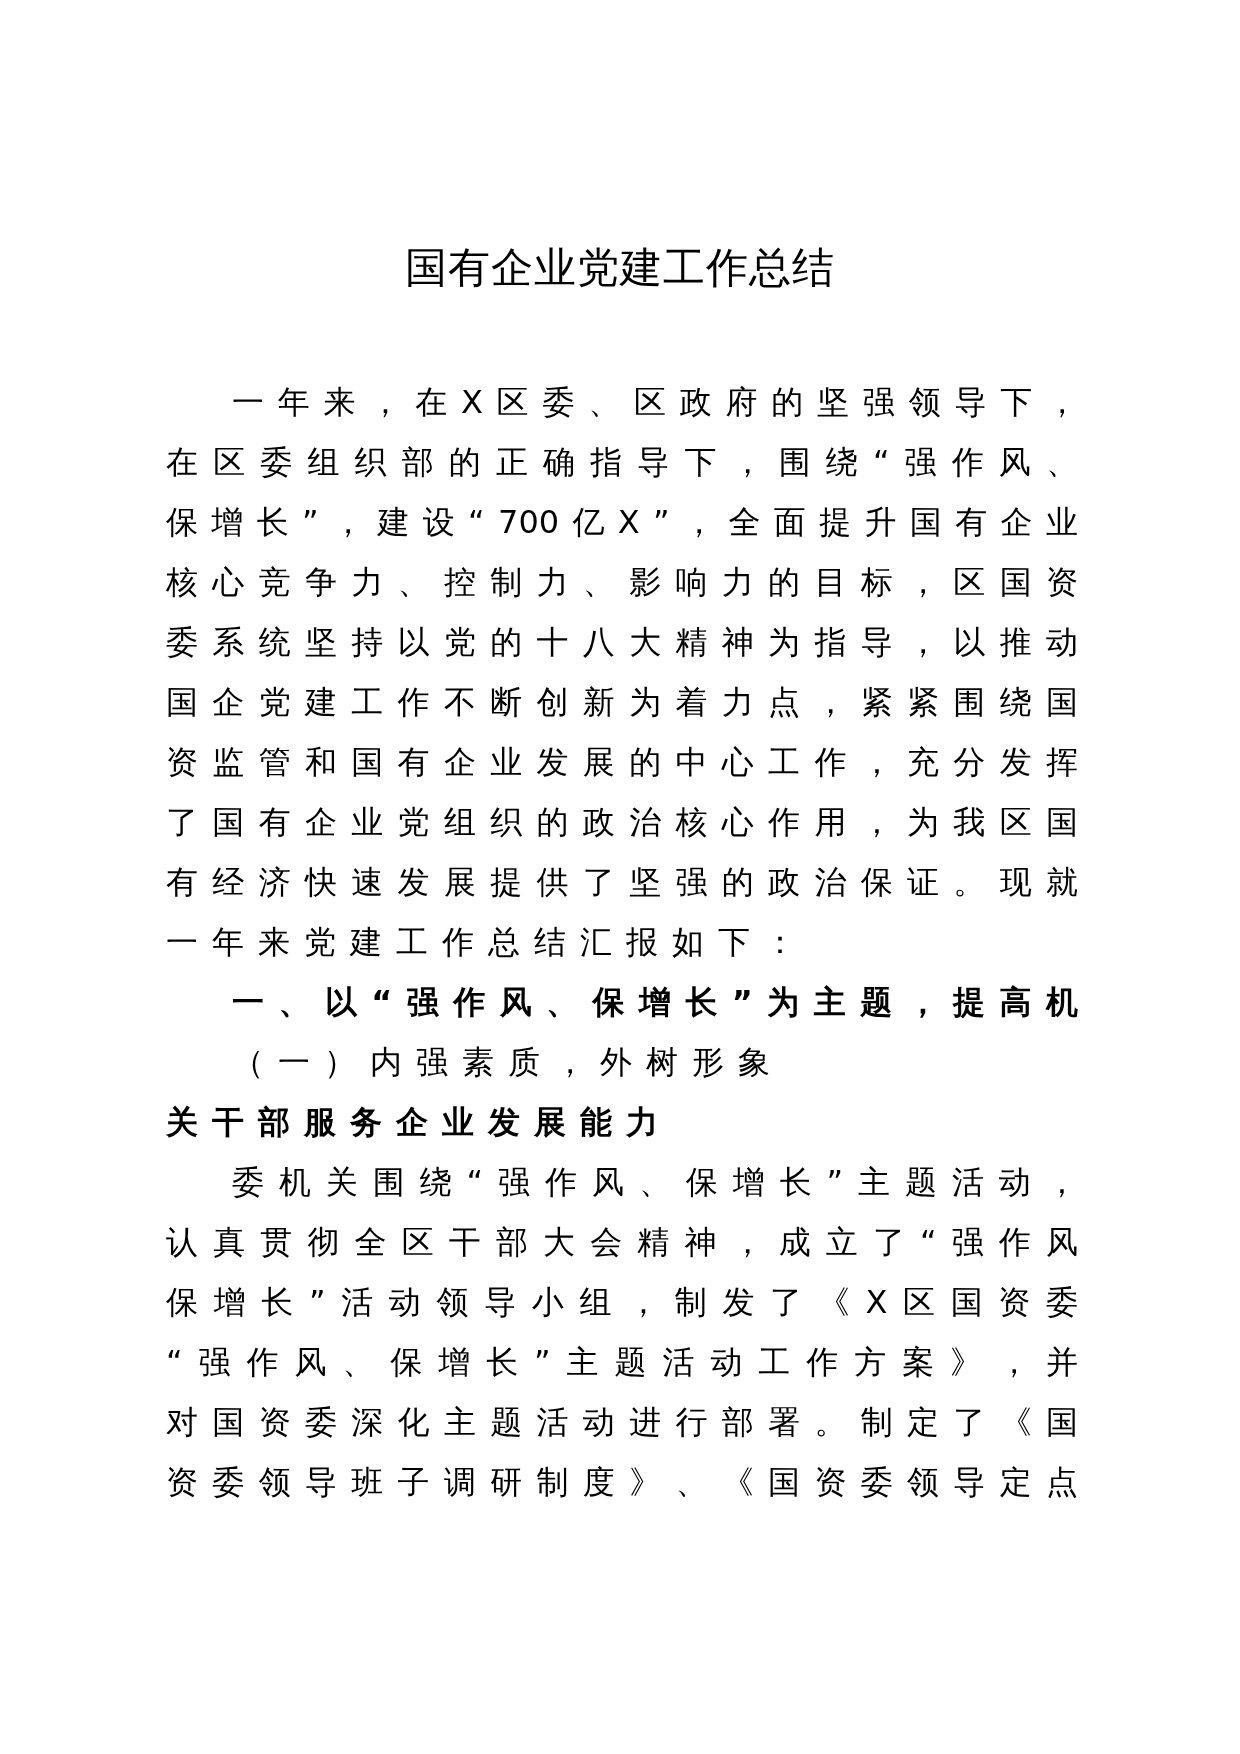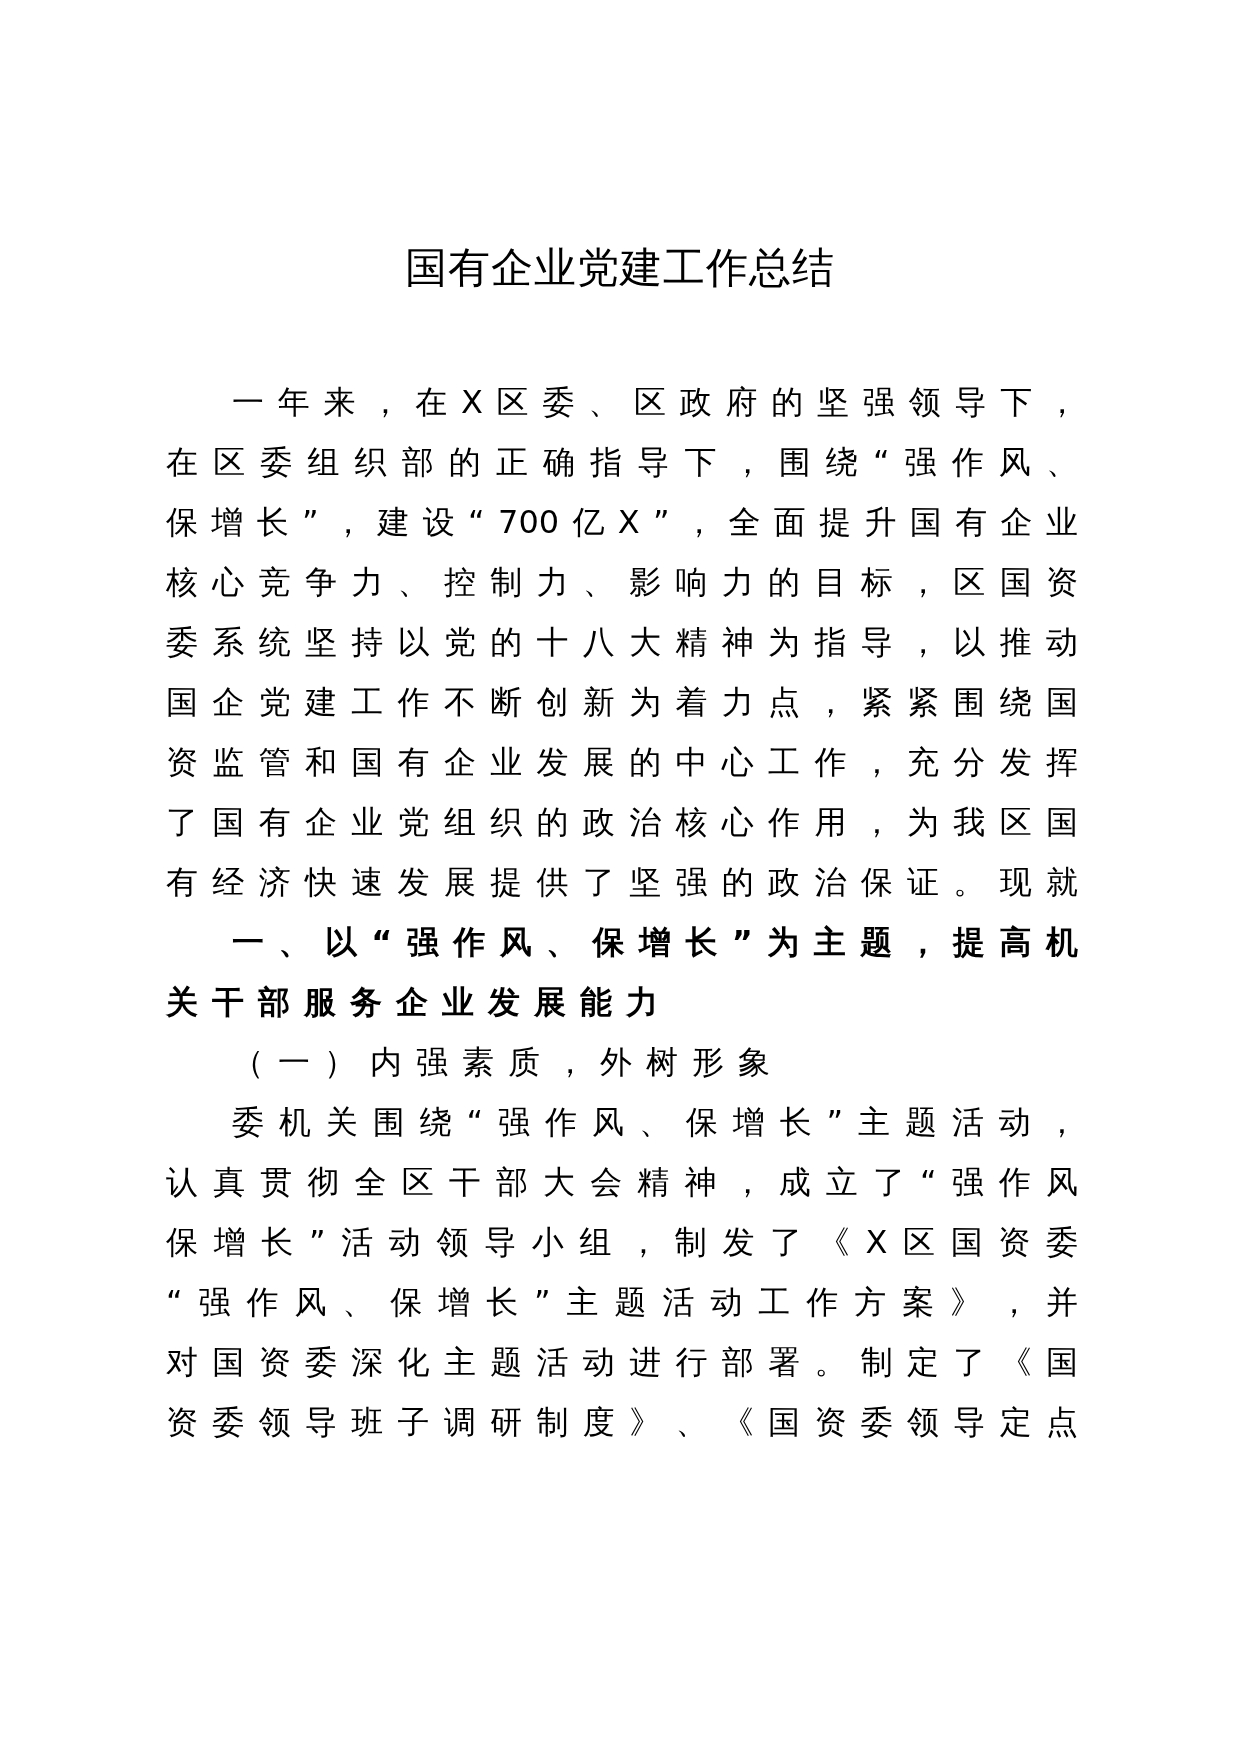--- a/index.html
+++ b/index.html
@@ -260,20 +260,21 @@
         <span class="ch">强</span>
         <span class="ch">的</span>
         <span class="ch">政</span>
         <span class="ch">治</span>
         <span class="ch">保</span>
         <span class="ch">证</span>
         <span class="ch">。</span>
         <span class="ch">现</span>
         <span class="ch">就</span>
       </div>
+      <div class="line last">一年来党建工作总结汇报如下：</div>
       <div class="line indent bold-heading">
         <span class="ch">一</span>
         <span class="ch">、</span>
         <span class="ch">以</span>
         <span class="ch">“</span>
         <span class="ch">强</span>
         <span class="ch">作</span>
         <span class="ch">风</span>
         <span class="ch">、</span>
         <span class="ch">保</span>
@@ -281,22 +282,22 @@
         <span class="ch">长</span>
         <span class="ch">”</span>
         <span class="ch">为</span>
         <span class="ch">主</span>
         <span class="ch">题</span>
         <span class="ch">，</span>
         <span class="ch">提</span>
         <span class="ch">高</span>
         <span class="ch">机</span>
       </div>
+      <div class="line indent last">（一）内强素质，外树形象</div>
       <div class="line last bold-heading">关干部服务企业发展能力</div>
-      <div class="line indent last">（一）内强素质，外树形象</div>
       <div class="line indent">
         <span class="ch">委</span>
         <span class="ch">机</span>
         <span class="ch">关</span>
         <span class="ch">围</span>
         <span class="ch">绕</span>
         <span class="ch">“</span>
         <span class="ch">强</span>
         <span class="ch">作</span>
         <span class="ch">风</span>

